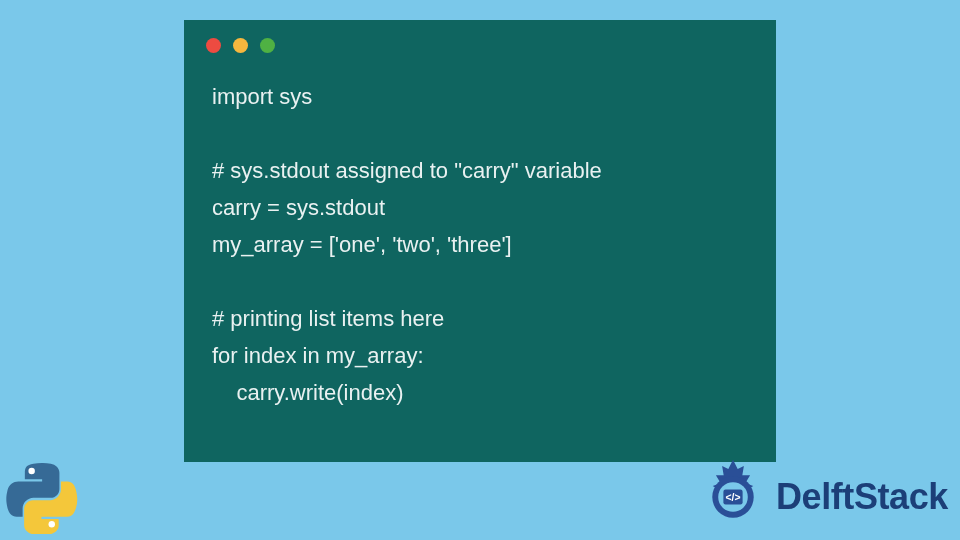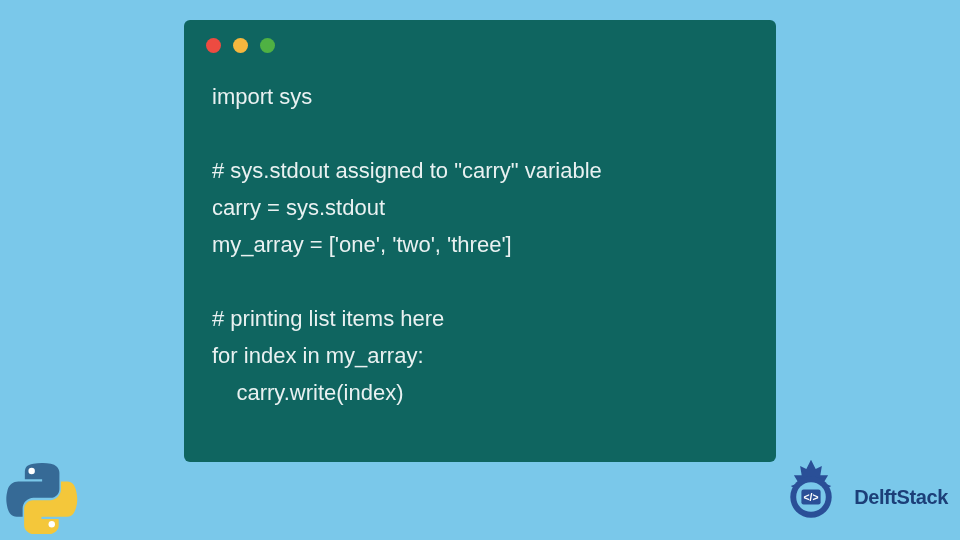--- a/index.html
+++ b/index.html
@@ -11,21 +11,21 @@
     font-family: -apple-system, "Segoe UI", Helvetica, Arial, sans-serif;
     overflow: hidden;
   }
   .code-window {
     position: absolute;
     left: 184px;
     top: 20px;
     width: 592px;
     height: 442px;
     background: #0f6560;
-    border-radius: 6px;
+    border-radius: 0;
   }
   .traffic-lights {
     display: flex;
     gap: 12px;
     padding: 18px 22px 12px 22px;
   }
   .tl {
     width: 15px;
     height: 15px;
     border-radius: 50%;
@@ -54,21 +54,21 @@
     bottom: 6px;
     display: flex;
     align-items: center;
     gap: 6px;
   }
   .delft-emblem {
     width: 74px;
     height: 74px;
   }
   .delft-text {
-    font-size: 20px;
+    font-size: 36px;
     font-weight: 600;
     color: #1c3f78;
     letter-spacing: -0.4px;
   }
 </style>
 </head>
 <body>
 
 <div class="code-window">
   <div class="traffic-lights">

